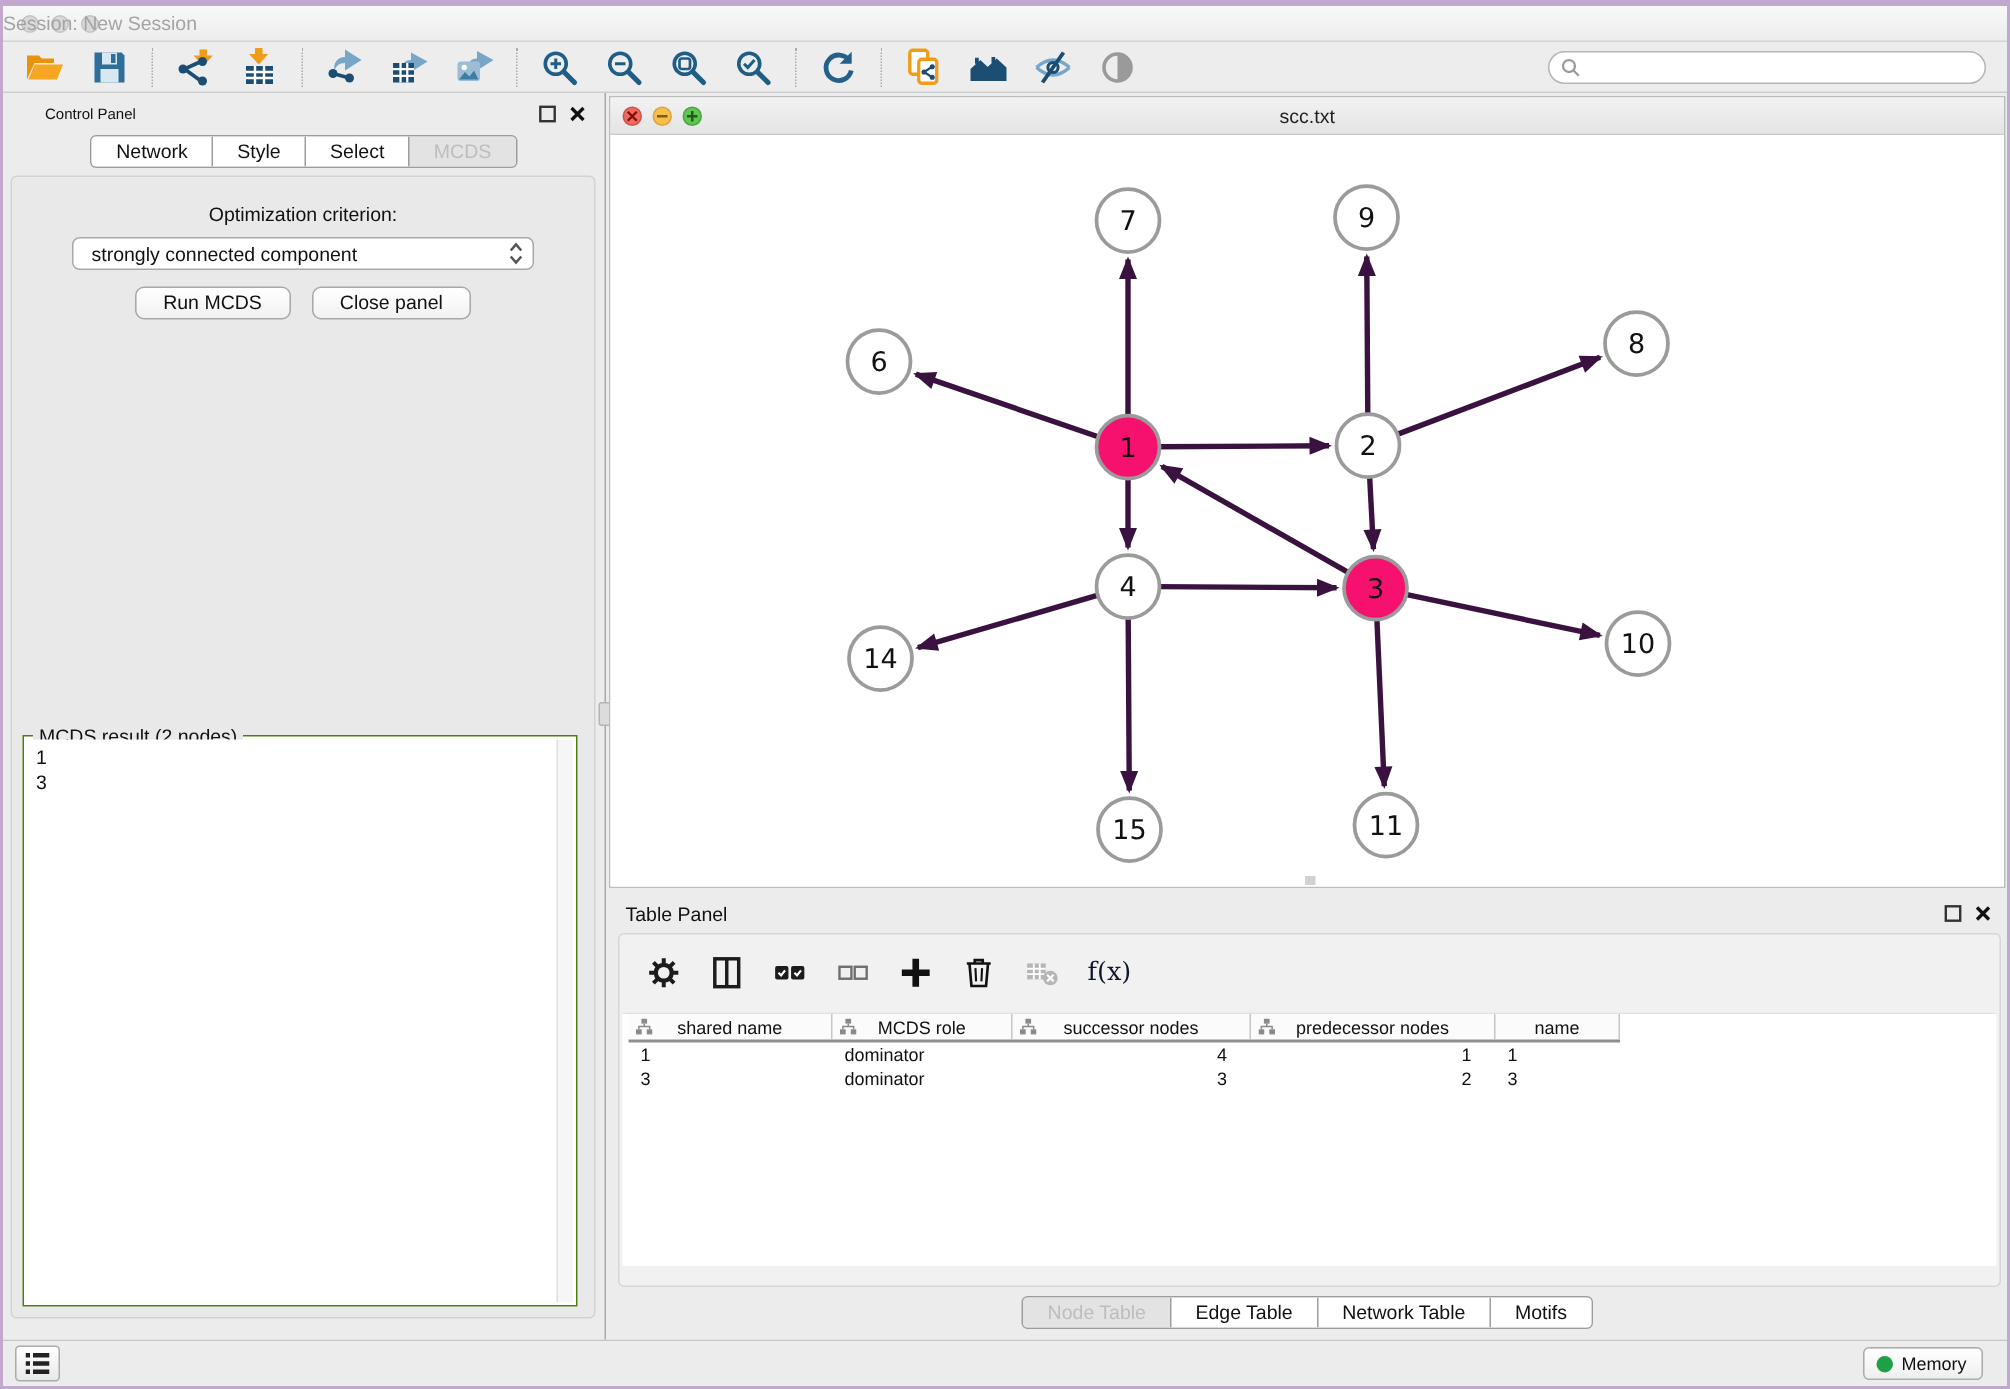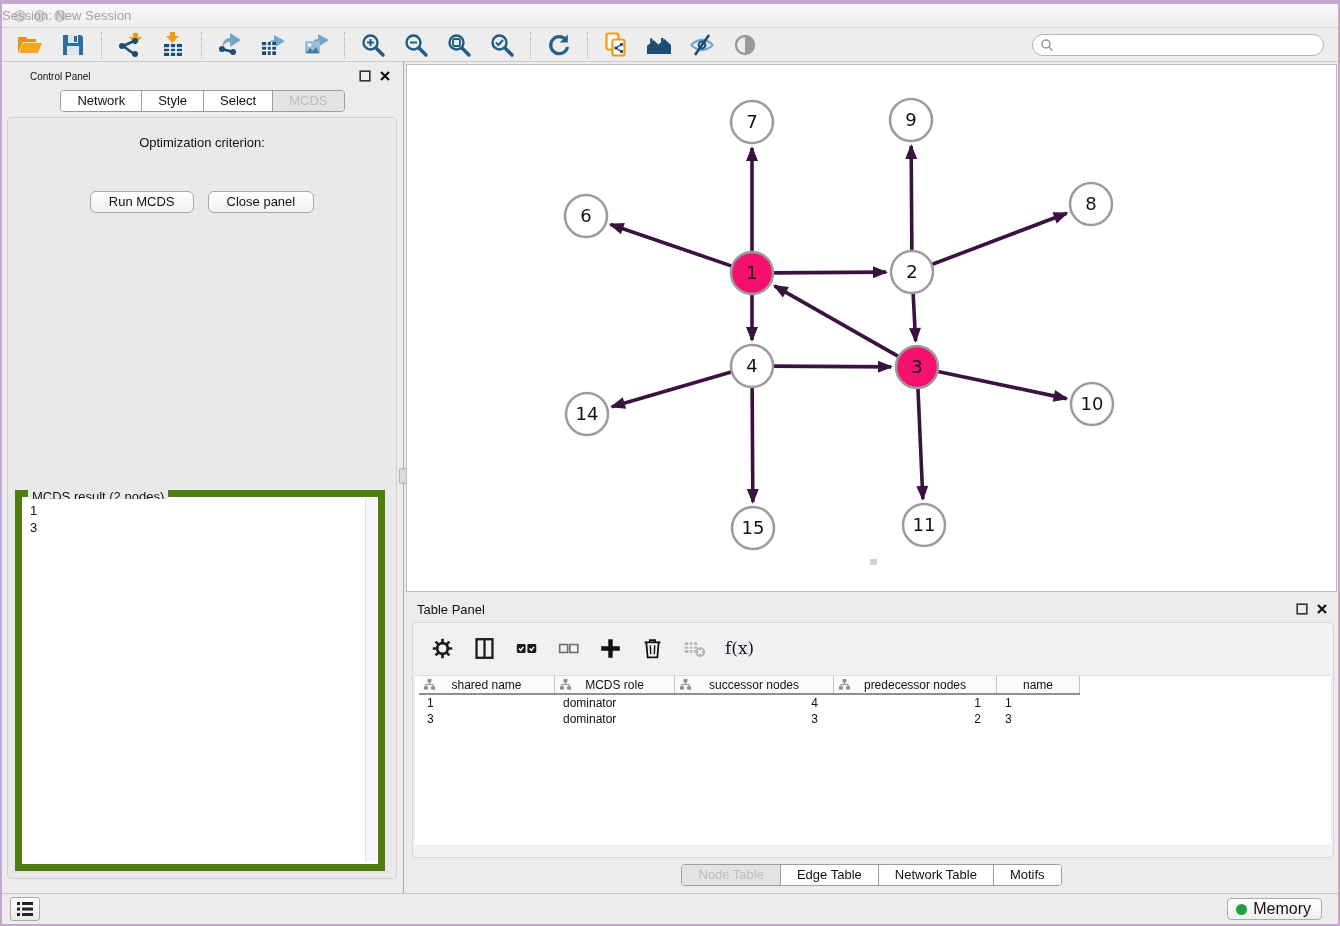--- a/index.html
+++ b/index.html
@@ -35,21 +35,21 @@
   .seg { display:flex; border:1px solid #9d9d9d; border-radius:4px; overflow:hidden; background:#fff; }
   .seg .tab { padding:0 16px; font-size:13px; line-height:20px; color:#111; background:#fff; border-left:1px solid #9d9d9d; cursor:pointer; white-space:nowrap; }
   .seg .tab:first-child { border-left:none; }
   .seg .tab.active { background:#e3e3e3; color:#bdbdbd; }
   .cp-body { position:absolute; left:5px; right:6px; top:55px; bottom:14px; background:#e9e9e9; border:1px solid #d2d2d2; border-radius:4px; }
   .opt-label { text-align:center; margin-top:17px; font-size:13px; color:#111; }
   .dropdown { position:absolute; left:40px; right:40px; top:40px; height:22px; background:#fff; border:1px solid #a8a8a8; border-radius:5px; display:flex; align-items:center; padding:0 6px 0 12px; cursor:pointer; }
   .dropdown .dd-text { flex:1; font-size:13px; color:#111; }
   .btn-row { position:absolute; top:73px; left:0; right:0; display:flex; justify-content:center; gap:14px; }
   .pushbtn { height:22px; padding:0 18px; background:linear-gradient(#ffffff,#f1f1f1); border:1px solid #a8a8a8; border-radius:6px; font-size:13px; color:#111; line-height:20px; cursor:pointer; }
-  .fieldset { position:absolute; left:7px; right:11px; top:372px; bottom:7px; border:7px solid #4d7c0f; background:#fff;padding-left:20px; }
+  .fieldset { position:absolute; left:7px; right:11px; top:372px; bottom:7px; border:1px solid #4d7c0f; background:#fff;padding-left:20px; }
   .fs-legend { position:absolute; top:-8px; left:6px; background:#e9e9e9; padding:0 4px; font-size:13px; color:#111; }
   .fs-text { position:absolute; inset:2px 14px 2px 2px; background:#fff; font-size:13px; color:#111; padding:3px 2px 0 6px; line-height:17px; }
   .fs-scroll { position:absolute; top:2px; bottom:2px; right:2px; width:11px; background:#f6f6f6; border-left:1px solid #e0e0e0; }
 
   
   .split-handle { position:absolute; left:397px; top:406px; width:9px; height:16px; background:#dcdcdc; border:1px solid #b4b4b4; border-radius:2px; cursor:col-resize; }
 
   
   .rcol { position:absolute; left:403px; right:0; top:0; bottom:0; }
 
@@ -79,21 +79,21 @@
   .th svg { width:11px; height:11px; flex:0 0 auto; position:absolute; left:5px; }
   .tbl-row { display:flex; margin-left:4px; height:16px; width:661px; }
   .td { font-size:12px; color:#111; line-height:16px; white-space:nowrap; overflow:hidden; }
 
   
   .tp-tabs { position:absolute; left:0; right:0; top:802px; display:flex; justify-content:center; }
 
   
   .statusbar { height:31px; border-top:1px solid #c6c6c6; background:#ececec; display:flex; align-items:center; flex:0 0 auto; }
   .sb-btn { width:30px; height:24px; margin-left:8px; background:linear-gradient(#ffffff,#e9e9e9); border:1px solid #ababab; border-radius:3px; display:flex; align-items:center; justify-content:center; cursor:pointer; }
-  .mem-btn { margin-left:auto; margin-right:16px; height:22px; padding:0 10px 0 8px; background:linear-gradient(#ffffff,#efefef); border:1px solid #ababab; border-radius:4px; display:flex; align-items:center; gap:6px; font-size:16px; color:#111; cursor:pointer; }
+  .mem-btn { margin-left:auto; margin-right:16px; height:22px; padding:0 10px 0 8px; background:linear-gradient(#ffffff,#efefef); border:1px solid #ababab; border-radius:4px; display:flex; align-items:center; gap:6px; font-size:12px; color:#111; cursor:pointer; }
   .mem-dot { width:11px; height:11px; border-radius:50%; }
 </style>
 </head>
 <body>
 
 <div class="app">
 
   <div class="titlebar">
     <div class="lights">
       <span class="light"></span>
@@ -247,39 +247,65 @@
       <div class="cp-tabs">
         <div class="seg" id="cp-tabs">
             <span class="tab">Network</span>
             <span class="tab">Style</span>
             <span class="tab">Select</span>
             <span class="tab active">MCDS</span>
           </div>
       </div>
       <div class="cp-body">
         <div class="opt-label">Optimization criterion:</div>
+        <div class="dropdown">
+          <span class="dd-text">strongly connected component</span>
+          <svg width="10" height="16" viewBox="0 0 10 16">
+              <path d="M1.5 6l3.5-4 3.5 4M1.5 10l3.5 4 3.5-4" fill="none" stroke="#555" stroke-width="1.7"></path>
+            </svg>
+        </div>
         <div class="btn-row">
           <button class="pushbtn">Run MCDS</button>
           <button class="pushbtn">Close panel</button>
         </div>
         <div class="fieldset">
           <span class="fs-legend">MCDS result (2 nodes)</span>
           <div class="fs-text" id="mcds-result-text">
               <div>1</div>
               <div>3</div>
             </div>
           <div class="fs-scroll"></div>
         </div>
       </div>
     </div>
     <div class="split-handle"></div>
 
     <div class="rcol">
 
       <div class="netwin">
+        <div class="nw-titlebar">
+          <div class="nw-lights">
+            <span class="nw-light nw-red">
+                <svg viewBox="0 0 9 9">
+                  <path d="M1.5 1.5l6 6M7.5 1.5l-6 6" stroke="#7e1008" stroke-width="1.6"></path>
+                </svg>
+              </span>
+            <span class="nw-light nw-yellow">
+                <svg viewBox="0 0 9 9">
+                  <path d="M1 4.5h7" stroke="#8a5a05" stroke-width="1.8"></path>
+                </svg>
+              </span>
+            <span class="nw-light nw-green">
+                <svg viewBox="0 0 9 9">
+                  <path d="M4.5 1v7M1 4.5h7" stroke="#1c5e12" stroke-width="1.6"></path>
+                </svg>
+              </span>
+          </div>
+          <div class="nw-title">scc.txt</div>
+        </div>
         <div class="canvas">
           <svg id="graph-svg" width="929" height="501" viewBox="0 0 929 501">
               <defs>
                 <marker id="arrow" markerUnits="userSpaceOnUse" markerWidth="18" markerHeight="16" refX="14" refY="7" orient="auto">
                   <path d="M1,1 L16,7 L1,13 z" fill="#3a1240"></path>
                 </marker>
               </defs>
               <line x1="345" y1="189" x2="345" y2="83" stroke="#3a1240" stroke-width="3.6" marker-end="url(#arrow)"></line>
               <line x1="327.0298756471126" y1="201.82953561376758" x2="203.59069648289858" y2="159.44379337063384" stroke="#3a1240" stroke-width="3.6" marker-end="url(#arrow)"></line>
               <line x1="363.9996289171215" y1="207.881252319268" x2="479.0005077976232" y2="207.16249682626486" stroke="#3a1240" stroke-width="3.6" marker-end="url(#arrow)"></line>

